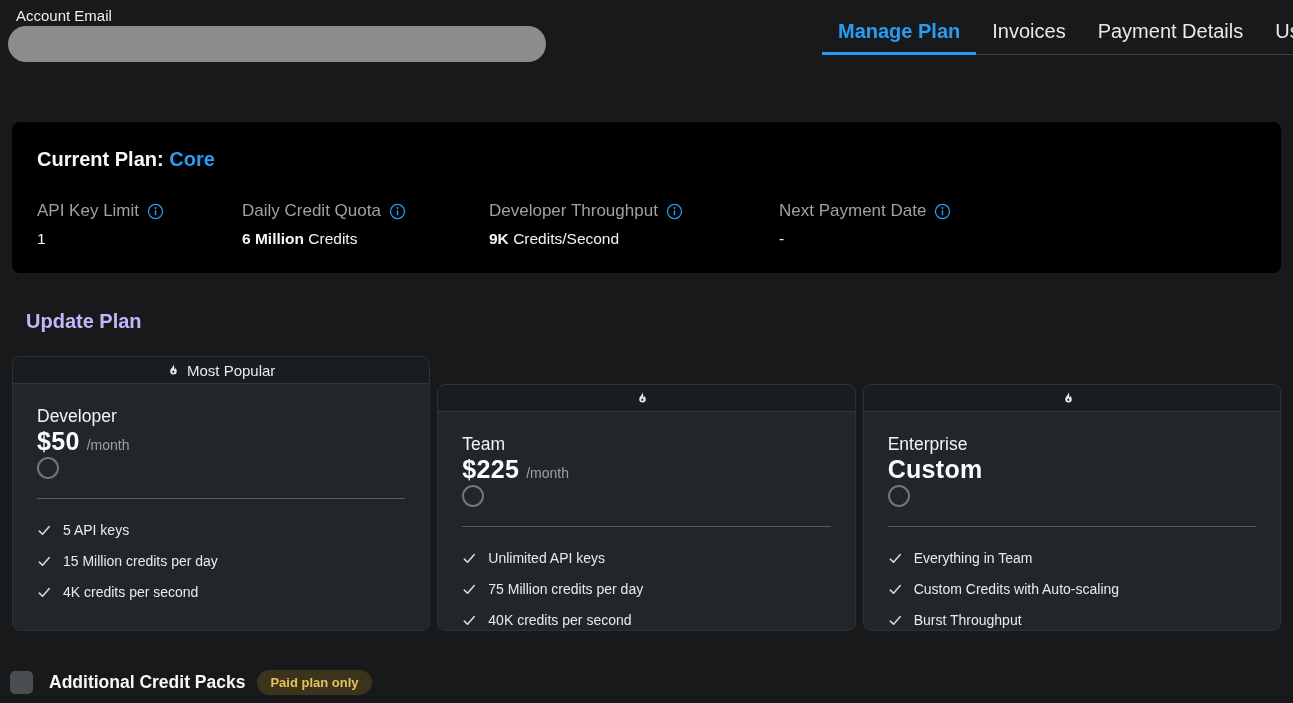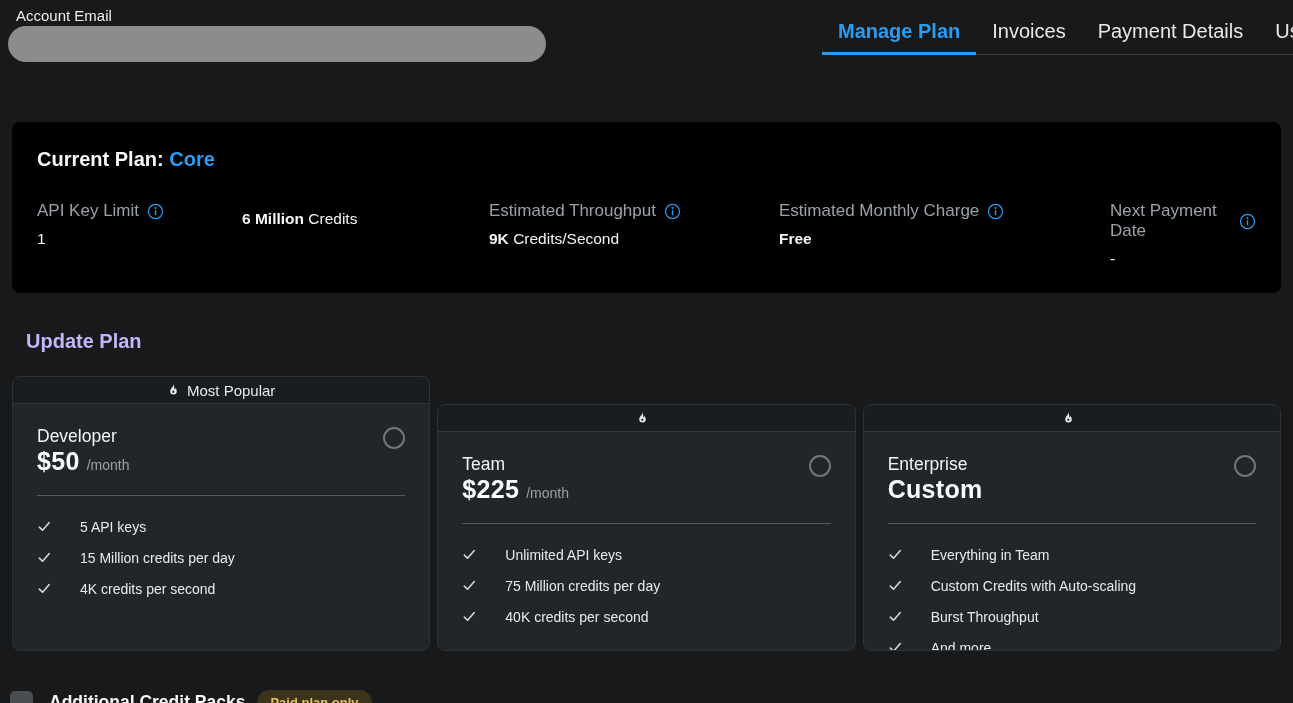--- a/index.html
+++ b/index.html
@@ -53,32 +53,32 @@
     background:#232629;border:1px solid #2e3235;border-radius:8px;
     box-sizing:border-box;height:247px;cursor:pointer;overflow:hidden;
   }
   .plan-card.popular{height:275px;}
   .popular-band{
     height:27px;background:#1a1d1f;border-bottom:1px solid #33373a;
     display:flex;align-items:center;justify-content:center;gap:7px;
     font-size:15px;color:#e8eaec;box-sizing:border-box;
   }
   .plan-body{padding:22px 24px 0;}
-  .plan-head{display:flex;justify-content:space-between;align-items:flex-start;}
+  .plan-head{display:flex;justify-content:space-between;align-items:flex-start;flex-direction:column;}
   .plan-name{font-size:17.5px;color:#f2f4f6;}
   .plan-price-row{display:flex;align-items:baseline;gap:7px;}
   .plan-price{font-size:25px;font-weight:bold;color:#fbfcfd;letter-spacing:.3px;}
   .plan-period{font-size:14px;color:#9aa1a8;}
   .radio{
     width:22px;height:22px;border:2px solid #70767c;border-radius:50%;
     box-sizing:border-box;flex:none;margin-top:1px;
   }
   .divider{border:none;border-top:1px solid #565b60;margin:19px 0 0;}
   .features{list-style:none;margin:23px 0 0;padding:0;}
-  .feature{display:flex;align-items:flex-start;gap:28px;margin-bottom:15px;}
+  .feature{display:flex;align-items:flex-end;gap:11px;margin-bottom:15px;}
   .feature-text{font-size:14px;color:#e8eaec;}
   .check{display:inline-flex;flex:none;}
   
   .credit-packs{display:flex;align-items:center;margin:39px 0 0 10px;}
   .checkbox{
     width:23px;height:23px;background:#4b4e51;border-radius:5px;cursor:pointer;flex:none;
   }
   .cp-label{margin-left:16px;font-size:17.5px;font-weight:bold;color:#f5f7f8;}
   .cp-badge{
     margin-left:12px;background:#3b341b;color:#e5c05c;
@@ -111,47 +111,44 @@
         <svg width="17" height="17" viewBox="0 0 20 20">
           <circle cx="10" cy="10" r="8.3" fill="none" stroke="#2b9cf2" stroke-width="1.5"></circle>
           <circle cx="10" cy="5.8" r="1.15" fill="#2b9cf2"></circle>
           <rect x="9.2" y="8.3" width="1.6" height="6.2" rx="0.8" fill="#2b9cf2"></rect>
         </svg>
       </span>
     </div>
     <div class="stat-value"><b class="v-bold"></b><span class="v-reg">1</span></div>
   </div>
       <div class="stat">
-    <div class="stat-value"><b class="v-bold">6 Million</b><span class="v-reg"> Credits</span></div>
-  </div>
-      <div class="stat">
     <div class="stat-label-row">
-      <span class="stat-label">Estimated Throughput</span>
+      <span class="stat-label">Daily Credit Quota</span>
       <span class="info-icon" hidden="">
         <svg width="17" height="17" viewBox="0 0 20 20">
           <circle cx="10" cy="10" r="8.3" fill="none" stroke="#2b9cf2" stroke-width="1.5"></circle>
           <circle cx="10" cy="5.8" r="1.15" fill="#2b9cf2"></circle>
           <rect x="9.2" y="8.3" width="1.6" height="6.2" rx="0.8" fill="#2b9cf2"></rect>
         </svg>
       </span>
     </div>
-    <div class="stat-value"><b class="v-bold">9K</b><span class="v-reg"> Credits/Second</span></div>
+    <div class="stat-value"><b class="v-bold">6 Million</b><span class="v-reg"> Credits</span></div>
   </div>
       <div class="stat">
     <div class="stat-label-row">
-      <span class="stat-label">Estimated Monthly Charge</span>
-      <span class="info-icon">
+      <span class="stat-label">Developer Throughput</span>
+      <span class="info-icon" hidden="">
         <svg width="17" height="17" viewBox="0 0 20 20">
           <circle cx="10" cy="10" r="8.3" fill="none" stroke="#2b9cf2" stroke-width="1.5"></circle>
           <circle cx="10" cy="5.8" r="1.15" fill="#2b9cf2"></circle>
           <rect x="9.2" y="8.3" width="1.6" height="6.2" rx="0.8" fill="#2b9cf2"></rect>
         </svg>
       </span>
     </div>
-    <div class="stat-value"><b class="v-bold">Free</b><span class="v-reg"></span></div>
+    <div class="stat-value"><b class="v-bold">9K</b><span class="v-reg"> Credits/Second</span></div>
   </div>
       <div class="stat">
     <div class="stat-label-row">
       <span class="stat-label">Next Payment Date</span>
       <span class="info-icon" hidden="">
         <svg width="17" height="17" viewBox="0 0 20 20">
           <circle cx="10" cy="10" r="8.3" fill="none" stroke="#2b9cf2" stroke-width="1.5"></circle>
           <circle cx="10" cy="5.8" r="1.15" fill="#2b9cf2"></circle>
           <rect x="9.2" y="8.3" width="1.6" height="6.2" rx="0.8" fill="#2b9cf2"></rect>
         </svg>

